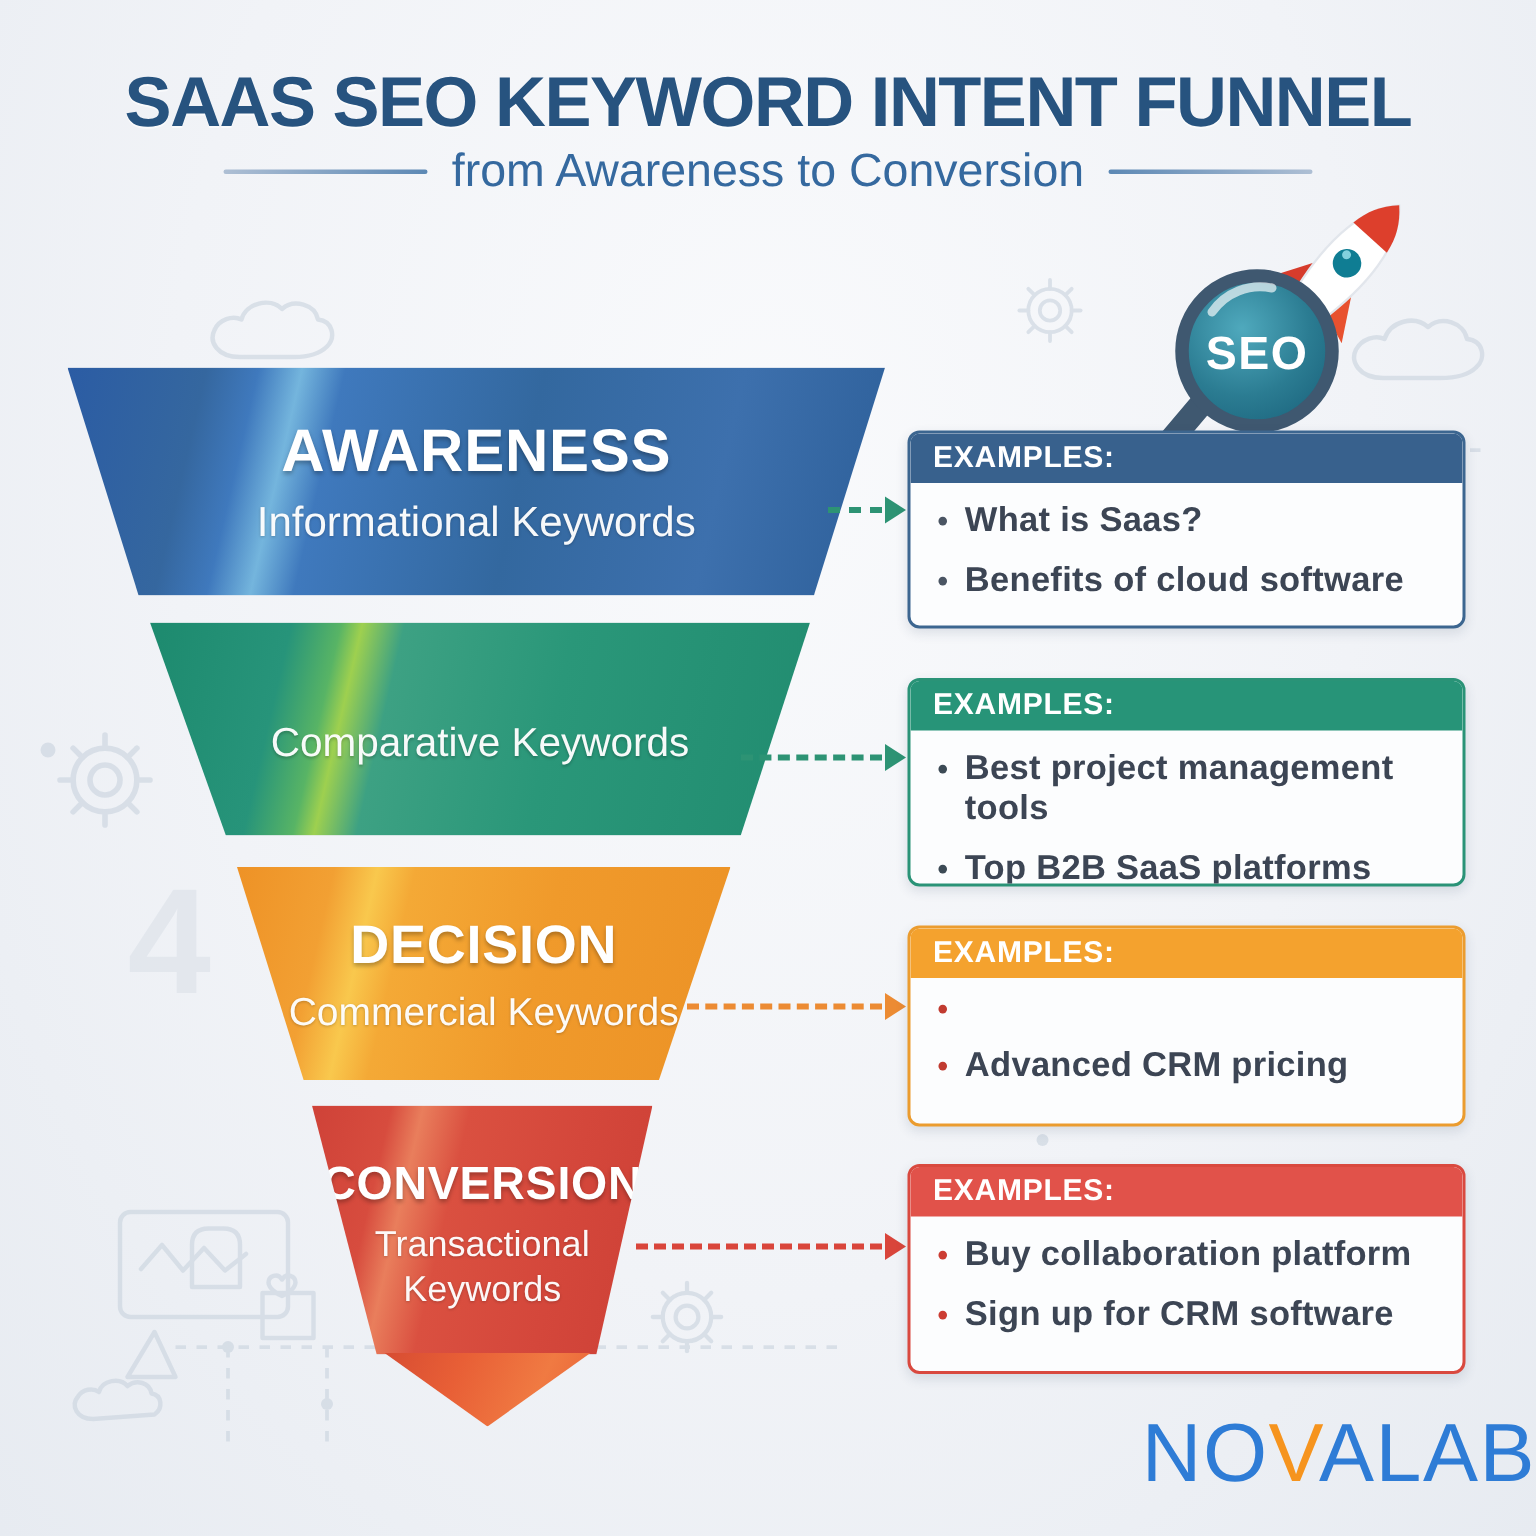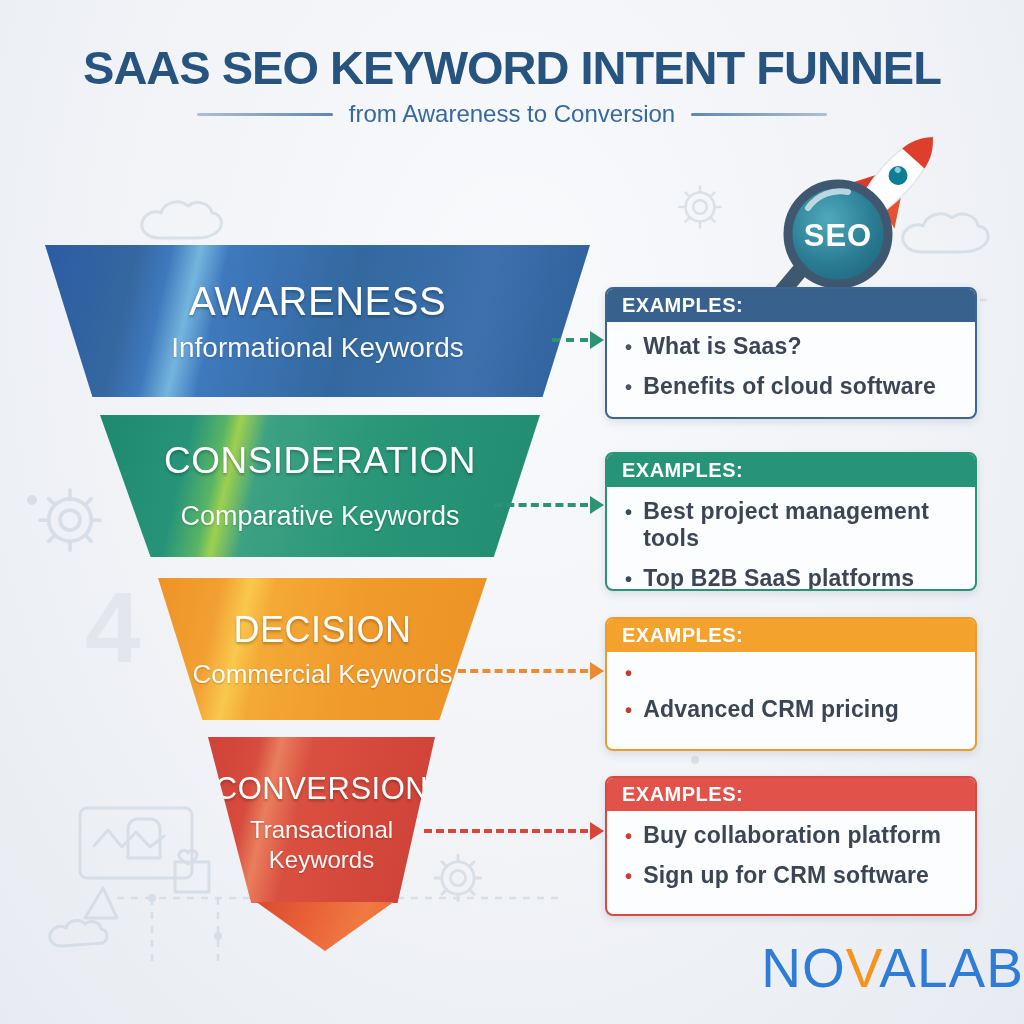--- a/index.html
+++ b/index.html
@@ -20,27 +20,27 @@
     font-size:47px;font-weight:800;letter-spacing:-1px;color:#27537f;
     text-shadow:0 1px 0 rgba(255,255,255,.6);
   }
   .subtitle-row{
     position:absolute;left:0;top:96px;width:100%;height:36px;
     display:flex;align-items:center;justify-content:center;gap:16px;
   }
   .sub-line{width:136px;height:3px;border-radius:2px;
     background:linear-gradient(to right,#aebfd4,#5c88b4);}
   .sub-line.r{background:linear-gradient(to left,#aebfd4,#5c88b4);}
-  .subtitle{font-size:24px;font-weight:500;color:#35699f;}
+  .subtitle{font-size:31px;font-weight:500;color:#35699f;}
   
   .stage{
     position:absolute;display:flex;flex-direction:column;align-items:center;justify-content:center;
     text-align:center;color:#fff;filter:drop-shadow(0 4px 6px rgba(40,60,90,.25));
   }
-  .stage-name{font-weight:400;letter-spacing:.5px;text-shadow:0 2px 3px rgba(0,0,0,.28);}
+  .stage-name{font-weight:700;letter-spacing:.5px;text-shadow:0 2px 3px rgba(0,0,0,.28);}
   .stage-sub{font-weight:400;color:rgba(255,255,255,.96);text-shadow:0 1px 2px rgba(0,0,0,.22);}
   .s1{left:45px;top:245px;width:545px;height:152px;
     clip-path:polygon(0 0,100% 0,91.3% 100%,8.7% 100%);
     background:linear-gradient(103deg,#2b5ca4 0%,#35679f 16%,#3f79bd 22%,#74b5dd 27%,#3f79bd 32%,#33689f 55%,#3d70ad 78%,#2d5f99 100%);}
   .s1 .stage-name{font-size:40px;}
   .s1 .stage-sub{font-size:28px;margin-top:8px;}
   .s2{left:100px;top:415px;width:440px;height:142px;
     clip-path:polygon(0 0,100% 0,89.5% 100%,11.5% 100%);
     background:linear-gradient(103deg,#1d8a6e 0%,#27947a 20%,#58b465 27%,#9ed04f 30%,#3da183 36%,#2a9779 60%,#218c70 100%);}
   .s2 .stage-name{font-size:37px;}
@@ -197,21 +197,20 @@
       <path d="M-30 -26 A39 39 0 0 1 10 -42" fill="none" stroke="rgba(255,255,255,0.65)" stroke-width="6" stroke-linecap="round"></path>
       <text y="12" text-anchor="middle" font-size="31" font-weight="bold" fill="#ffffff" font-family="Liberation Sans, sans-serif" letter-spacing="1">SEO</text>
     </g>
   </svg>
 
   <div class="stage s1">
     <div class="stage-name">AWARENESS</div>
     <div class="stage-sub">Informational Keywords</div>
   </div>
   <div class="stage s2">
-    <div class="stage-name">CONSIDERATION</div>
     <div class="stage-sub">Comparative Keywords</div>
   </div>
   <div class="stage s4">
     <div class="stage-name">CONVERSION</div>
     <div class="stage-sub">Transactional Keywords</div>
   </div>
   <div class="stage s3">
     <div class="stage-name">DECISION</div>
     <div class="stage-sub">Commercial Keywords</div>
   </div>

